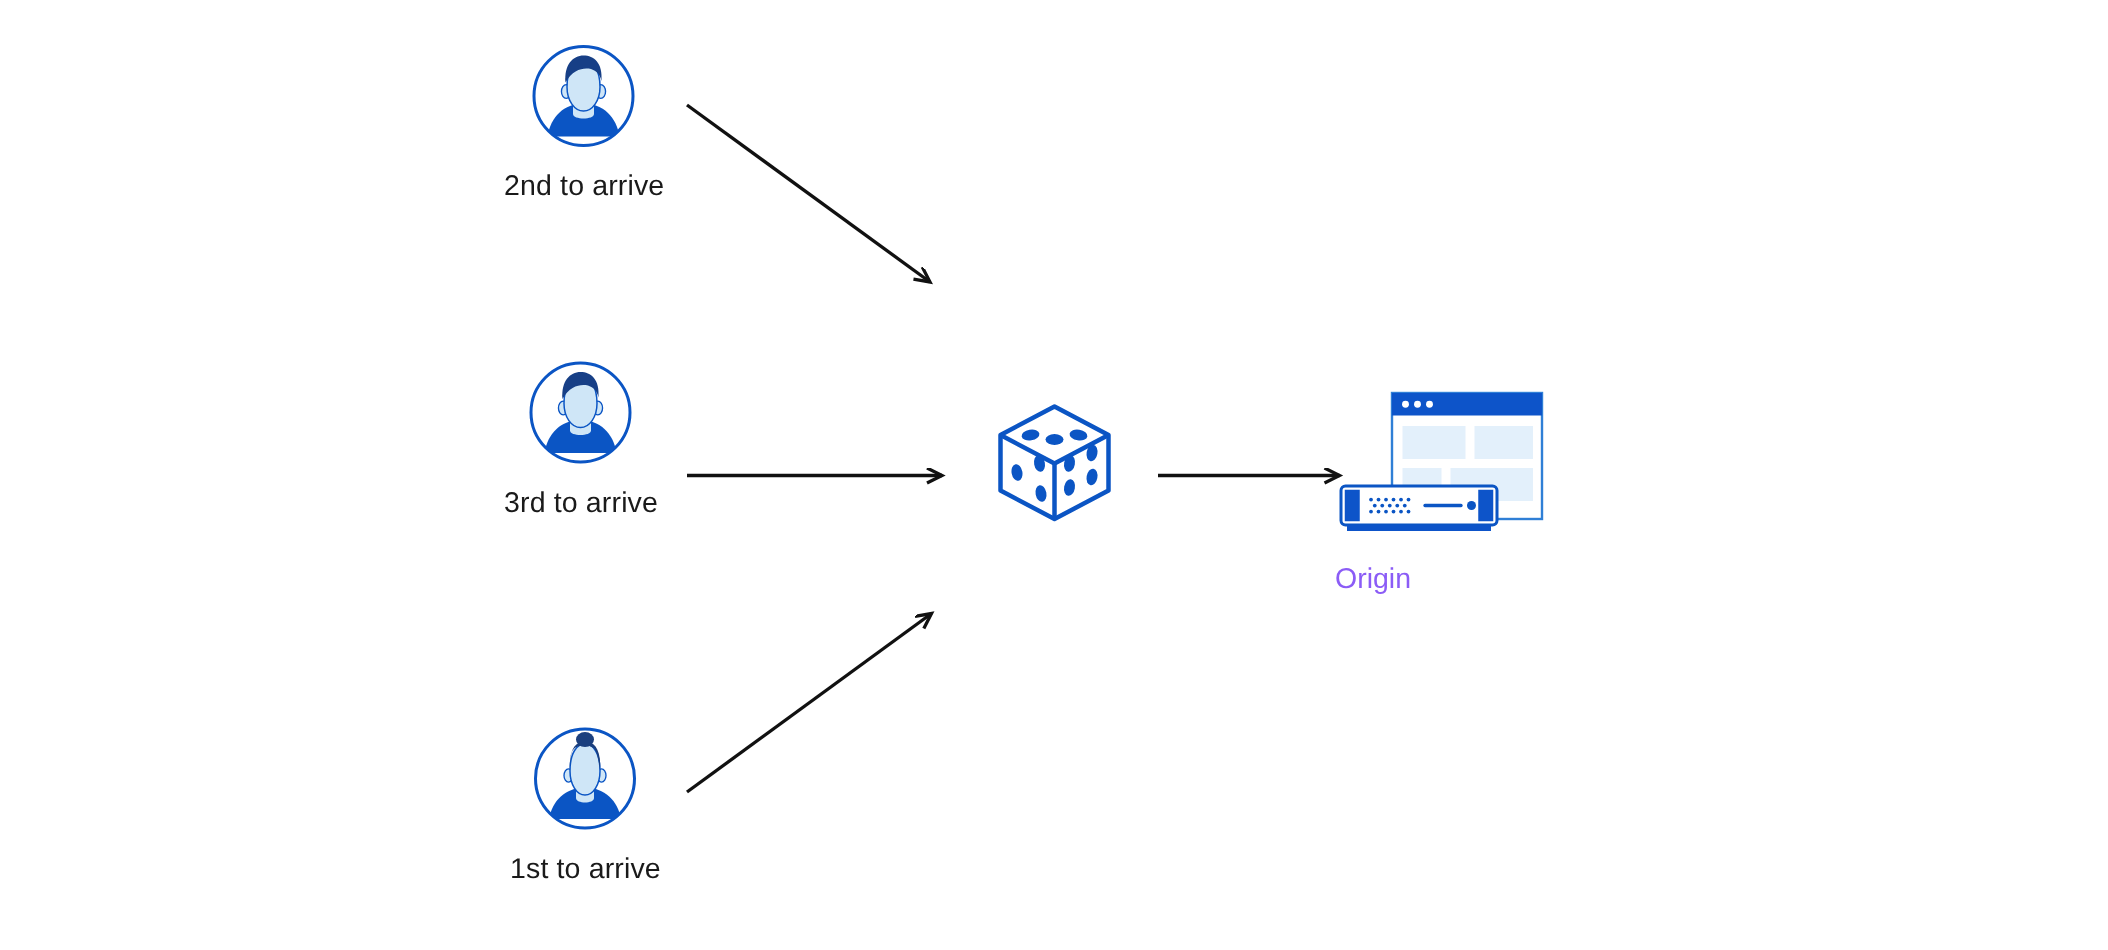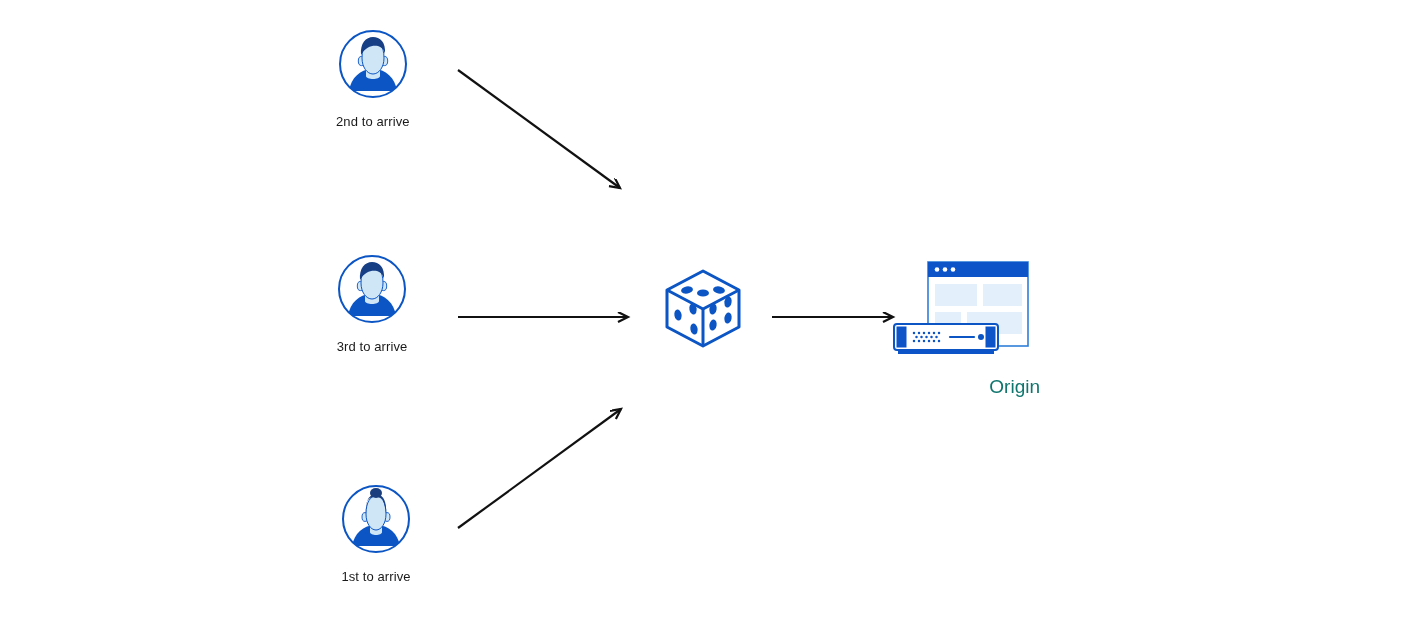--- a/index.html
+++ b/index.html
@@ -25,28 +25,28 @@
     display: flex;
     flex-direction: column;
     align-items: center;
   }
   .avatar {
     width: 72px;
     height: 72px;
   }
   .node-label {
     margin-top: 14px;
-    font-size: 13px;
+    font-size: 19px;
     color: #1a1a1a;
     font-family: "Liberation Sans", sans-serif;
     white-space: nowrap;
     letter-spacing: 0.1px;
   }
   #client-2nd { left: 336px; top: 28px; }
-  #client-3rd { left: 336px; top: 253px; }
+  #client-3rd { left: 336px; top: 239px; }
   #client-1st { left: 340px; top: 483px; }
 
   .dice-node {
     position: absolute;
     left: 660px;
     top: 265px;
     width: 86px;
     height: 86px;
   }
   .origin-node {
@@ -61,23 +61,23 @@
     left: 0;
     top: 0;
     width: 150px;
     height: 108px;
   }
   .origin-label {
     position: absolute;
     top: 118px;
     left: 0;
     width: 150px;
-    text-align: right;
+    text-align: left;
     font-size: 19px;
-    color: #0f766e;
+    color: #8b5cf6;
     white-space: nowrap;
   }
   .arrows {
     position: absolute;
     left: 0;
     top: 0;
     width: 1405px;
     height: 633px;
     pointer-events: none;
   }

